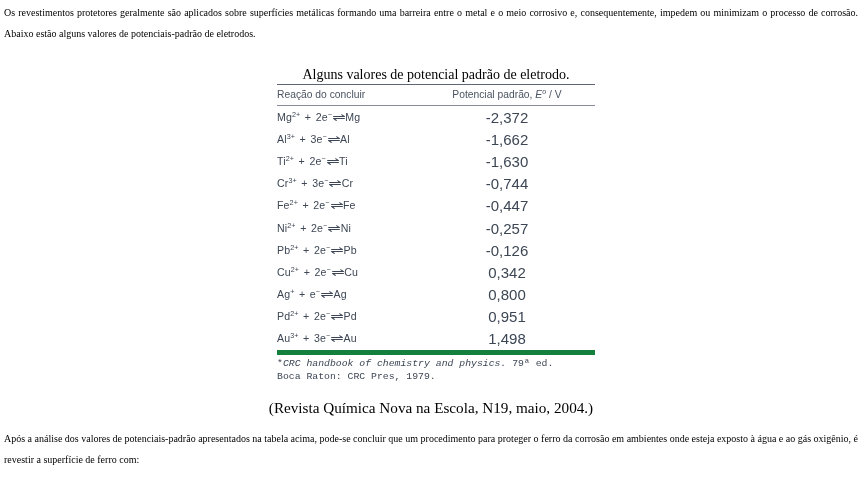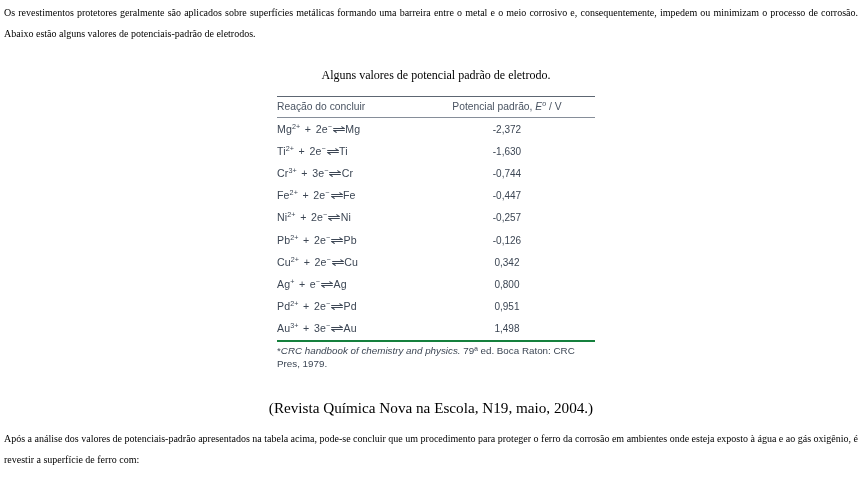--- a/index.html
+++ b/index.html
@@ -49,26 +49,26 @@
   
   .table-block {
     position: absolute;
     left: 261px;
     top: 66px;
     width: 350px;
   }
 
   .table-title {
     font-family: "Liberation Serif", "DejaVu Serif", serif;
-    font-size: 12px;
+    font-size: 14px;
     line-height: 18px;
     color: #000;
     text-align: center;
     white-space: nowrap;
-    margin: 0 0 12px 0;
+    margin: 0 0 0 0;
   }
 
   .tbl {
     border-collapse: collapse;
     width: 318px;
     margin-left: 16px;
     font-family: "Liberation Sans", "DejaVu Sans", sans-serif;
     color: #3c4654;
   }
 
@@ -90,30 +90,30 @@
   .tbl tbody td {
     font-size: 10.6px;
     line-height: 13px;
     padding: 4.6px 0 4.6px 0;
     color: #3c4654;
     white-space: nowrap;
     vertical-align: middle;
   }
   .tbl tbody td.col-val {
     text-align: center;
-    font-size: 10px;
+    font-size: 15px;
   }
   .tbl tbody tr.row-h2 td {
     font-weight: bold;
     color: #0d1118;
     padding-top: 9px;
     padding-bottom: 9px;
   }
   .tbl tbody tr.last-row td {
-    border-bottom: 2px solid #15803d;
+    border-bottom: 5px solid #15803d;
     padding-bottom: 5px;
   }
 
   .rx { letter-spacing: 0.1px; }
   .rx sup {
     font-size: 7.2px;
     vertical-align: 4px;
     line-height: 0;
   }
   .rx sub {
@@ -128,21 +128,21 @@
     transform: scaleX(1.45);
     transform-origin: center;
   }
   .plus { padding: 0 1.5px; }
 
   .hdr-sym { font-style: italic; }
   .hdr-sym sup { font-size: 7.2px; vertical-align: 4px; line-height: 0; }
 
   
   .footnote {
-    font-family: Liberation Sans, sans-serif;
+    font-family: Liberation Mono, monospace;
     font-size: 9.8px;
     line-height: 12.4px;
     color: #3c4654;
     margin: 3px 0 0 16px;
     width: 300px;
   }
   .footnote .it { font-style: italic; }
 
   
   .source {
@@ -174,20 +174,24 @@
           <th class="col-rx">Reação do concluir</th>
           <th class="col-val"><span>Potencial padrão, </span><span class="hdr-sym"><span>E</span><sup>o</sup></span><span> / V</span></th>
         </tr>
       </thead>
       <tbody id="tbl-body">
           <tr>
             <td class="col-rx"><span class="rx">Mg<sup>2+</sup><span class="plus"> + </span>2e<sup>−</sup><span class="arrow">⇌</span>Mg</span></td>
             <td class="col-val">-2,372</td>
           </tr>
           <tr>
+            <td class="col-rx"><span class="rx">Al<sup>3+</sup><span class="plus"> + </span>3e<sup>−</sup><span class="arrow">⇌</span>Al</span></td>
+            <td class="col-val">-1,662</td>
+          </tr>
+          <tr>
             <td class="col-rx"><span class="rx">Ti<sup>2+</sup><span class="plus"> + </span>2e<sup>−</sup><span class="arrow">⇌</span>Ti</span></td>
             <td class="col-val">-1,630</td>
           </tr>
           <tr>
             <td class="col-rx"><span class="rx">Cr<sup>3+</sup><span class="plus"> + </span>3e<sup>−</sup><span class="arrow">⇌</span>Cr</span></td>
             <td class="col-val">-0,744</td>
           </tr>
           <tr>
             <td class="col-rx"><span class="rx">Fe<sup>2+</sup><span class="plus"> + </span>2e<sup>−</sup><span class="arrow">⇌</span>Fe</span></td>
             <td class="col-val">-0,447</td>

